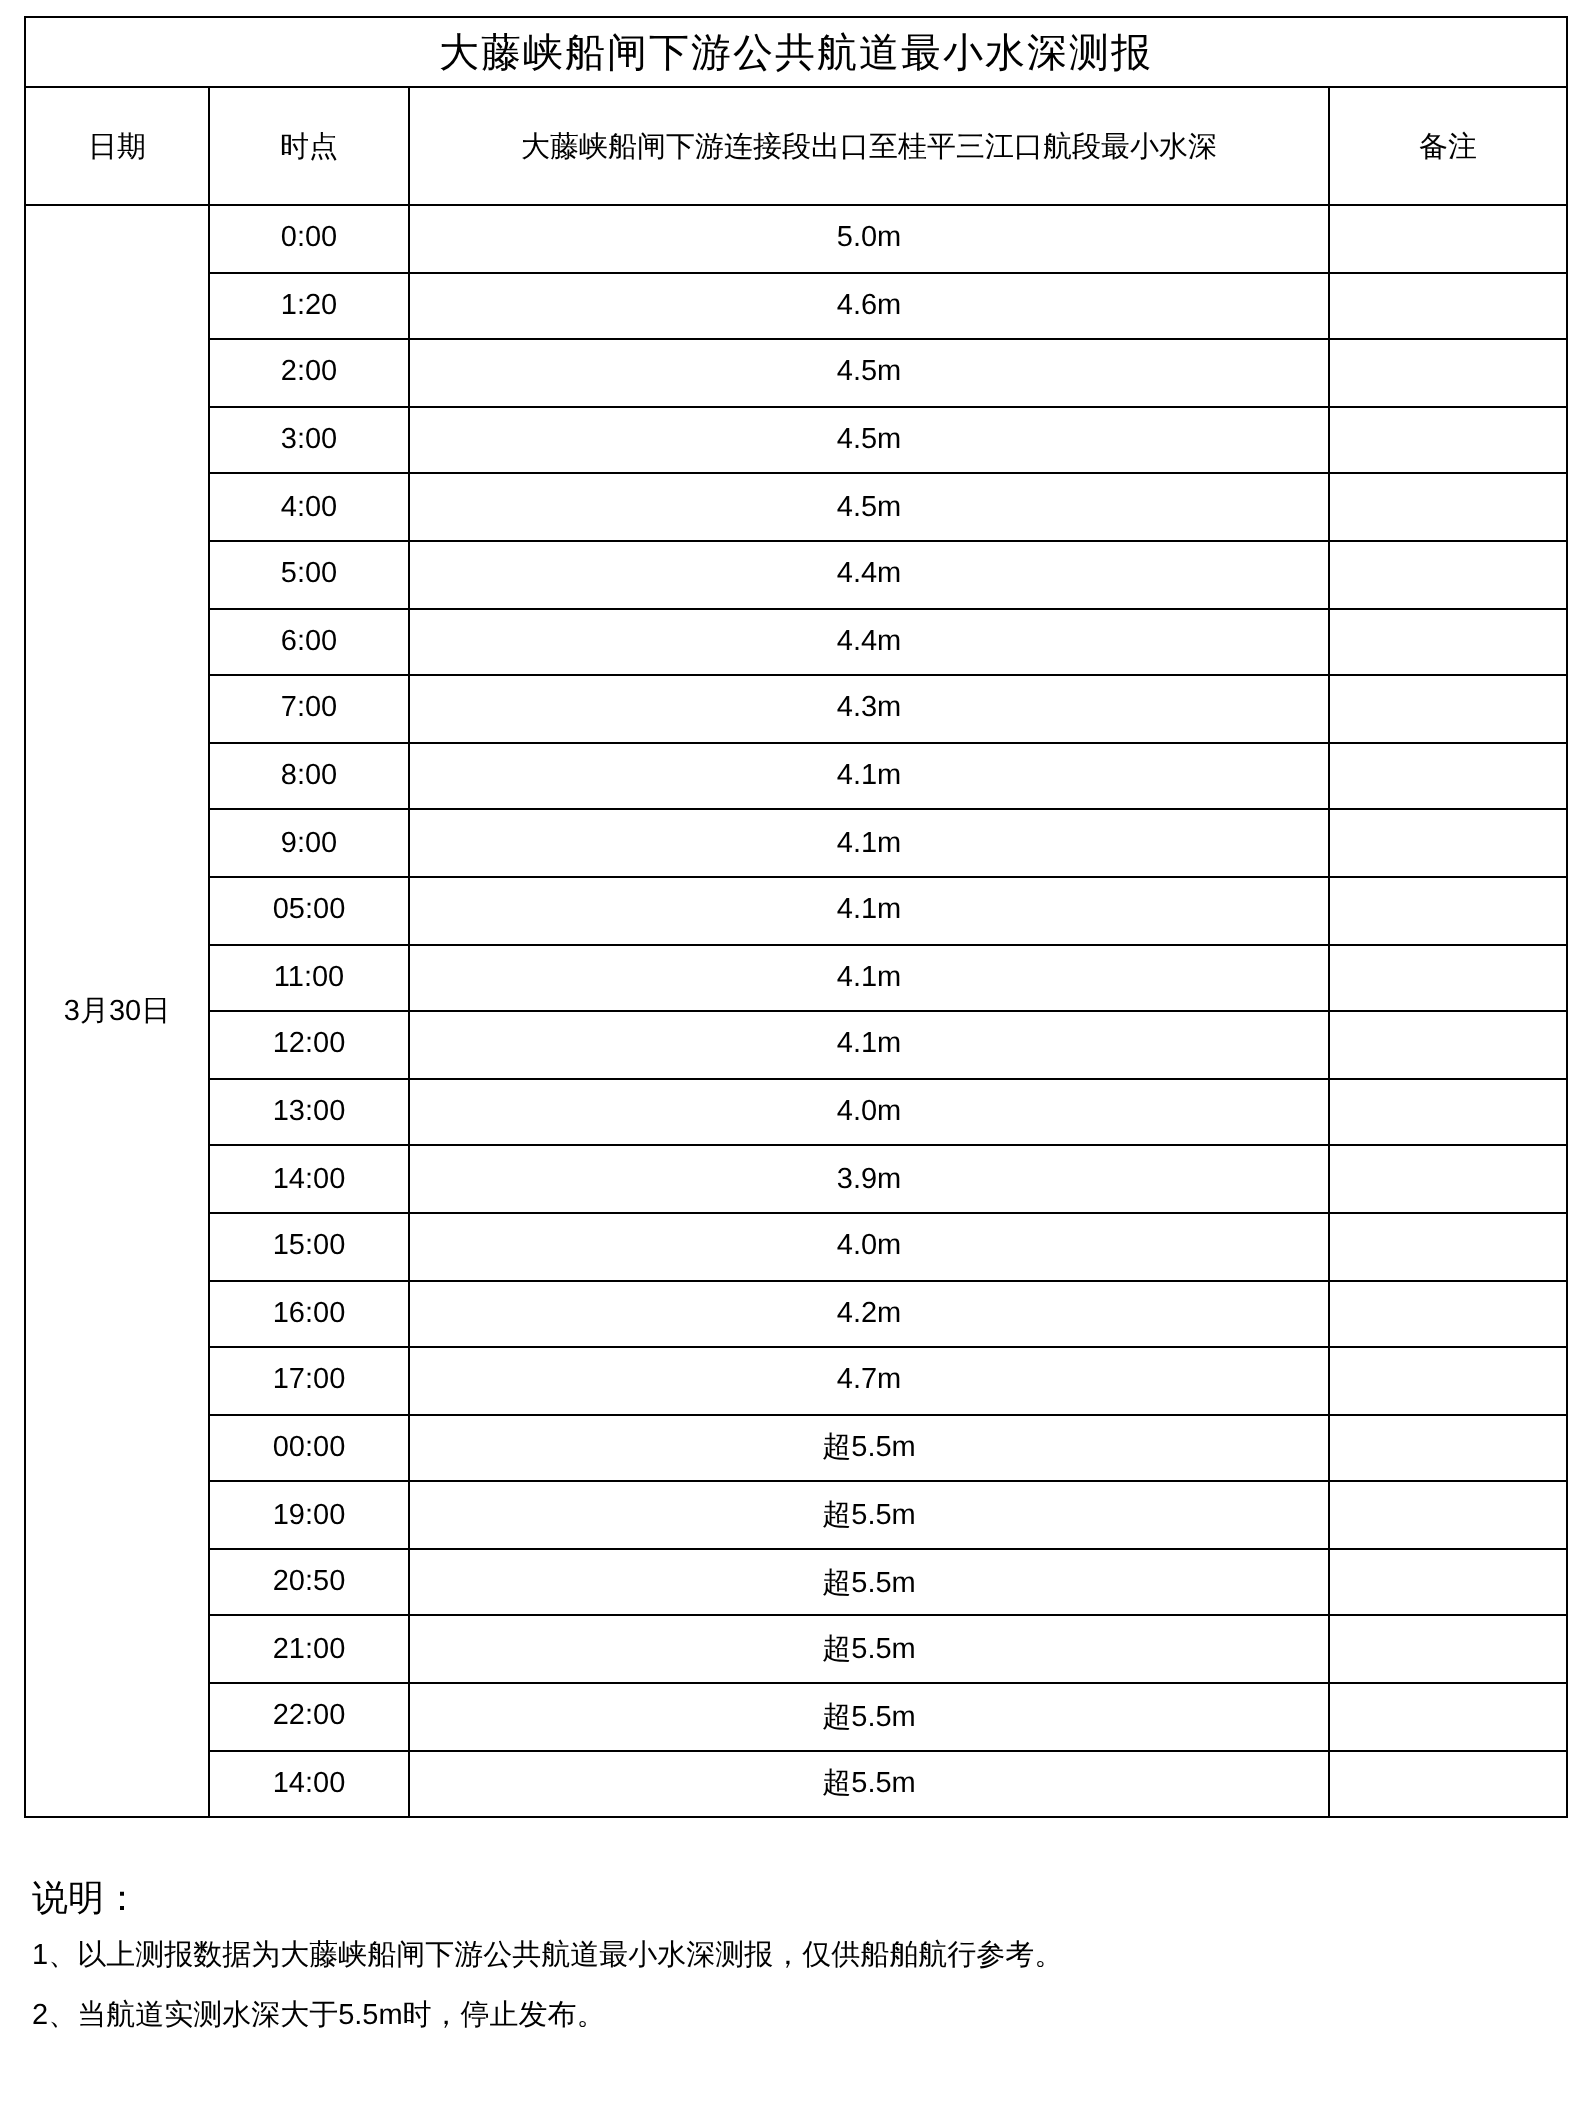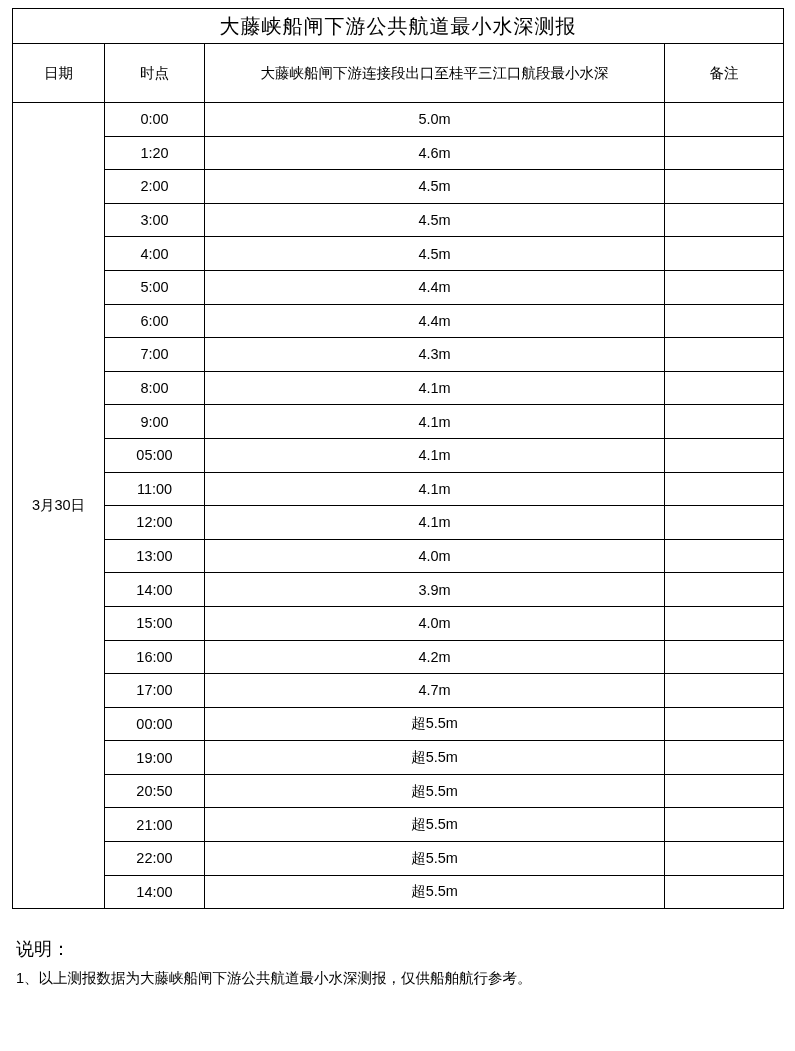--- a/index.html
+++ b/index.html
@@ -214,15 +214,16 @@
         <td class="data-cell">14:00</td>
         <td class="data-cell">超5.5m</td>
         <td class="data-cell"></td>
       </tr>
     </tbody>
   </table>
 
   <div class="notes">
     <div class="note-head">说明：</div>
     <div class="note-line">1、以上测报数据为大藤峡船闸下游公共航道最小水深测报，仅供船舶航行参考。</div>
+    <div class="note-line">2、当航道实测水深大于5.5m时，停止发布。</div>
   </div>
 
 </div>
 
 </body></html>

